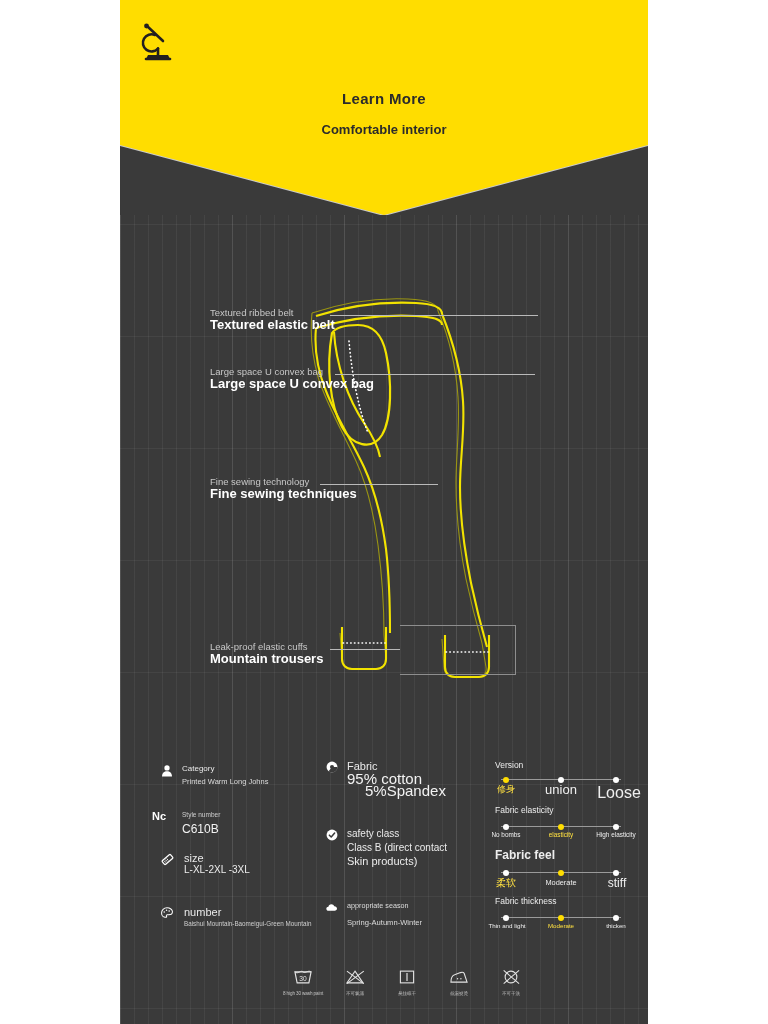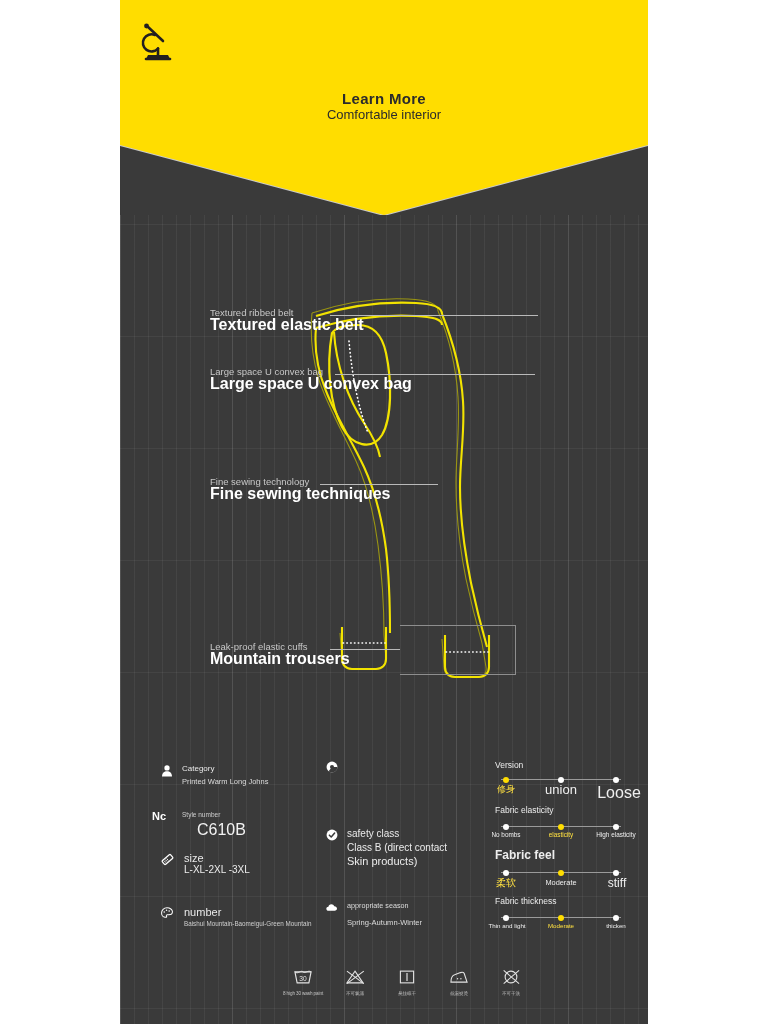--- a/index.html
+++ b/index.html
@@ -47,34 +47,34 @@
   #logo{
     position:absolute;left:16px;top:20px;width:44px;height:46px;
   }
   #header-text{
     position:absolute;left:0;top:90px;width:528px;text-align:center;
   }
   #header-text .t1{
     font-size:15px;font-weight:bold;color:#2b2b2b;letter-spacing:.3px;
   }
   #header-text .t2{
-    font-size:13px;color:#2b2b2b;font-weight:normal;
+    margin-top:15px;font-size:13px;color:#2b2b2b;font-weight:bold;
   }
   
   #illus{position:absolute;left:0;top:215px;width:528px;height:525px;}
   
   .anno{position:absolute;}
   .anno .top{
     font-size:8.5px;color:#c8c8c8;line-height:11px;white-space:nowrap;
   }
   .anno .bot{
     font-size:9.5px;color:#ffffff;font-weight:bold;line-height:13px;white-space:nowrap;
   }
   .anno.big .top{font-size:9.5px;}
-  .anno.big .bot{font-size:16px;}
+  .anno.big .bot{font-size:13px;}
   .lead{position:absolute;height:1px;background:#b9b9b9;}
   .leadbox{position:absolute;border:1px solid #8e8e8e;border-left:none;}
   
   #specs{position:absolute;left:0;top:748px;width:528px;height:215px;}
   .col{position:absolute;top:0;}
   .spec{position:absolute;}
   .spec .ic{position:absolute;left:0;top:0;width:18px;height:18px;color:#fff;}
   .spec .hd{font-size:10px;color:#e9e9e9;white-space:nowrap;}
   .spec .sb{font-size:7.5px;color:#dcdcdc;white-space:nowrap;line-height:11px;}
   .spec .big{font-size:13px;color:#f2f2f2;white-space:nowrap;line-height:15px;}
@@ -209,21 +209,21 @@
           <div style="margin-left:22px;">
             <div class="hd" style="font-size:8px;">Category</div>
             <div class="sb" style="margin-top:3px;">Printed Warm Long Johns</div>
           </div>
         </div>
 
         <div class="spec" style="left:0;top:62px;">
           <div style="position:absolute;left:-8px;top:0;font-size:11px;font-weight:bold;color:#fff;">Nc</div>
           <div style="margin-left:22px;">
             <div class="tiny" style="font-size:6.5px;">Style number</div>
-            <div class="big" style="margin-top:2px;font-size:16px;margin-left:15px;">C610B</div>
+            <div class="big" style="margin-top:2px;font-size:12px;">C610B</div>
           </div>
         </div>
 
         <div class="spec" style="left:0;top:104px;">
           <div class="ic">
             <svg viewBox="0 0 18 18" width="15" height="15">
                 <g transform="rotate(-40 9 9)">
                   <rect x="2.5" y="6" width="13" height="6" rx="1.2" fill="none" stroke="#fff" stroke-width="1.5"></rect>
                   <path d="M5 7.6 L5 10.4 M7 7.6 L7 10.4 M9 7.6 L9 10.4" stroke="#fff" stroke-width="1"></path>
                 </g>
@@ -253,20 +253,25 @@
 
       <div class="col" style="left:205px;width:150px;">
 
         <div class="spec" style="left:0;top:12px;">
           <div class="ic">
             <svg viewBox="0 0 18 18" width="14" height="14">
                 <circle cx="9" cy="9" r="7" fill="#fff"></circle>
                 <path d="M9 9 L16 9 A7 7 0 0 1 4.6 14.4 Z" fill="#3a3a3a"></path>
                 <circle cx="9" cy="9" r="2.6" fill="#3a3a3a"></circle>
               </svg>
+          </div>
+          <div style="margin-left:22px;">
+            <div class="hd" style="font-size:11px;">Fabric</div>
+            <div class="big" style="font-size:15px;margin-top:-1px;">95% cotton</div>
+            <div class="big" style="font-size:15px;margin-top:-3px;padding-left:18px;">5%Spandex</div>
           </div>
         </div>
 
         <div class="spec" style="left:0;top:80px;">
           <div class="ic">
             <svg viewBox="0 0 18 18" width="14" height="14">
                 <circle cx="9" cy="9" r="7" fill="#fff"></circle>
                 <path d="M5.6 9.2 L8 11.6 L12.4 6.4" fill="none" stroke="#3a3a3a" stroke-width="1.9" stroke-linecap="round" stroke-linejoin="round"></path>
               </svg>
           </div>

